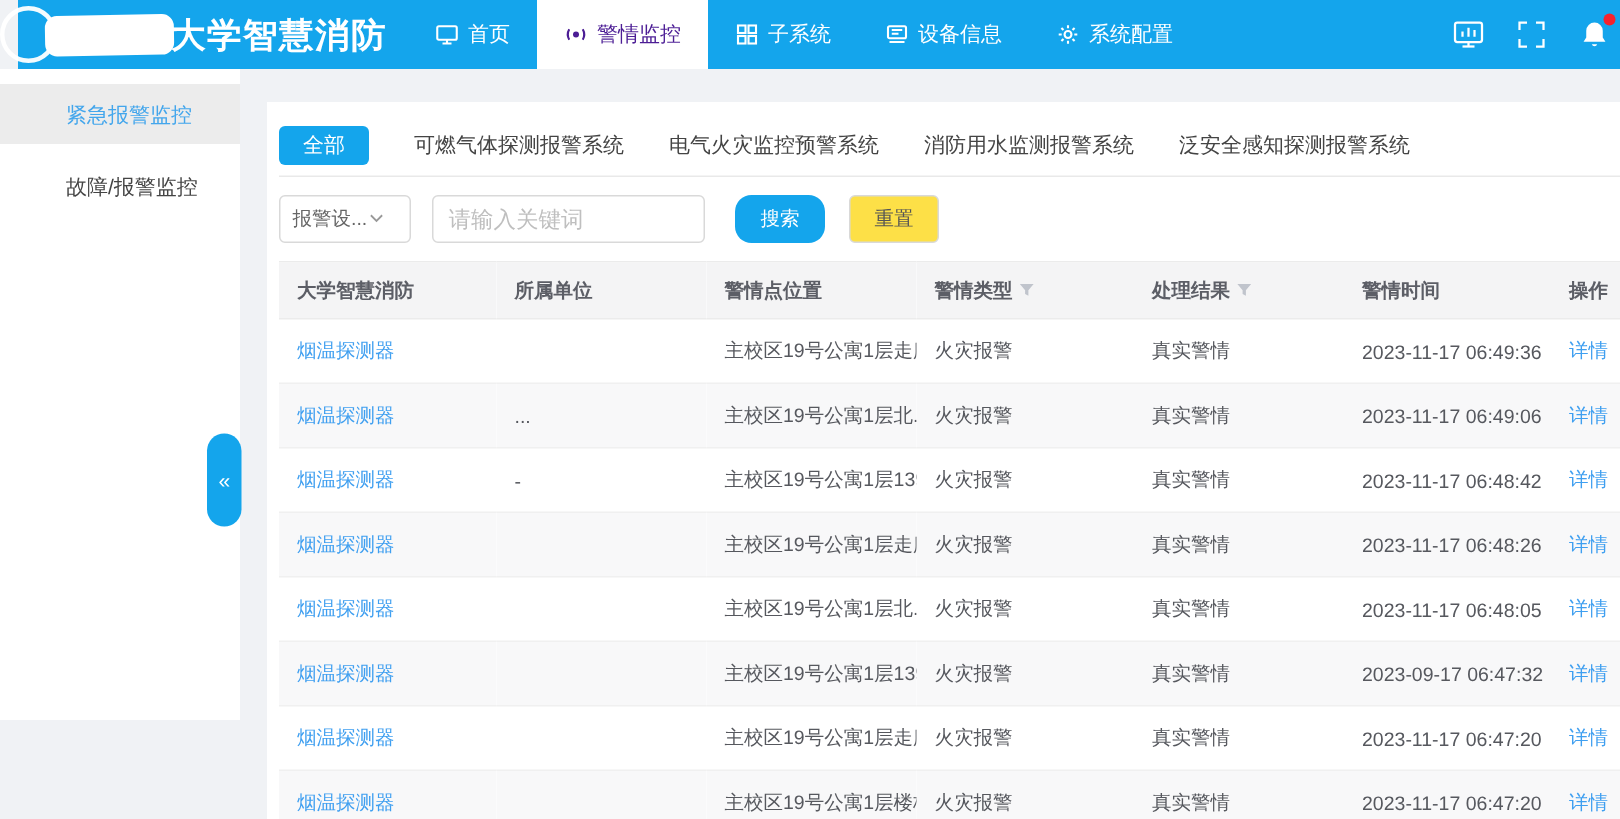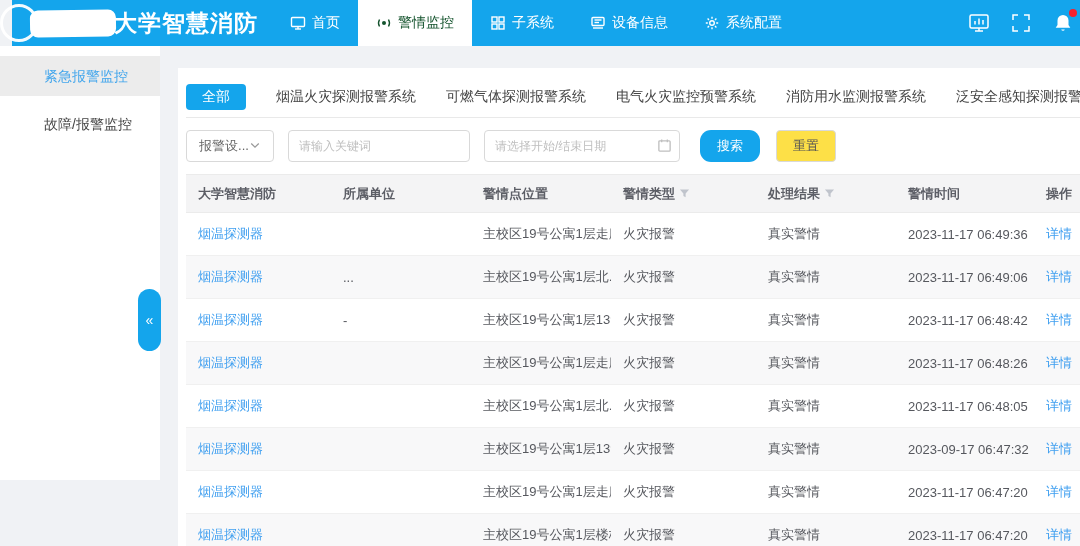--- a/index.html
+++ b/index.html
@@ -18,21 +18,21 @@
           display:flex;align-items:center;color:#fff;margin-left:12px;}
   .brand{display:flex;align-items:center;height:46px;flex:0 0 auto;}
   .brand-logo{width:38px;height:38px;border:3px solid #fff;border-radius:50%;margin-left:-12px;
               opacity:.95;flex:0 0 auto;}
   .brand-redaction{width:86px;height:27px;background:#fff;border-radius:8px;margin-left:-8px;
                    transform:rotate(-1deg);flex:0 0 auto;}
   .brand-title{font-size:23px;font-weight:bold;letter-spacing:1px;margin-left:-2px;white-space:nowrap;}
   .topnav{display:flex;height:46px;margin-left:14px;flex:0 0 auto;align-items:center;}
   .topnav-item{display:flex;align-items:center;gap:6px;padding:0 18px;height:46px;font-size:14px;
                color:#fff;cursor:pointer;white-space:nowrap;}
-  .topnav-item.active{background:#fff;color:#14532d;}
+  .topnav-item.active{background:#fff;color:#4c1d95;}
   .topnav-item .nav-ico{display:inline-flex;width:16px;height:16px;}
   .topnav-item svg{width:16px;height:16px;stroke:currentColor;fill:none;stroke-width:1.4;}
   .topbar-right{margin-left:auto;display:flex;align-items:center;gap:20px;padding-right:18px;}
   .tb-icon{position:relative;width:22px;height:22px;display:inline-flex;cursor:pointer;}
   .tb-icon svg{width:22px;height:22px;stroke:#fff;fill:none;stroke-width:1.5;}
   .tb-badge{position:absolute;right:-3px;top:-3px;width:8px;height:8px;border-radius:50%;
             background:var(--badge);}
 
   
   .sidebar{position:absolute;left:0;top:46px;width:160px;height:434px;background:#fff;}
@@ -46,24 +46,24 @@
   
   .card{position:absolute;left:178px;top:68px;width:964px;height:478px;background:#fff;
         padding:0 0 0 8px;overflow:hidden;}
   .tabs-row{display:flex;align-items:center;gap:30px;height:50px;padding-top:8px;
             border-bottom:1px solid #e9e9e9;padding-left:0;}
   .tab{font-size:14px;color:#444;cursor:pointer;white-space:nowrap;padding:8px 0;}
   .tab.active{background:var(--primary);color:#fff;border-radius:4px;padding:4px 16px;}
 
   .filter-row{display:flex;align-items:center;gap:14px;margin-top:12px;height:32px;}
   .f-select{width:88px;height:32px;border:1px solid #d9d9d9;border-radius:4px;display:flex;
-            align-items:center;justify-content:center;padding:0 8px;font-size:13px;
+            align-items:center;justify-content:flex-start;padding:0 8px;font-size:13px;
             color:#666;cursor:pointer;background:#fff;}
   .f-select .chev svg{width:12px;height:12px;stroke:#999;fill:none;stroke-width:1.6;}
-  .f-input{height:32px;border:1px solid #d9d9d9;border-radius:4px;font-size:12px;padding:0 10px;
+  .f-input{height:32px;border:1px solid #d9d9d9;border-radius:4px;font-size:15px;padding:0 10px;
            color:#333;font-family:inherit;}
   .f-input::placeholder{color:#bfbfbf;}
   .f-keyword{width:182px;}
   .f-date-wrap{position:relative;width:196px;}
   .f-date{width:196px;padding-right:30px;}
   .cal-ico{position:absolute;right:8px;top:8px;width:15px;height:15px;}
   .cal-ico svg{width:15px;height:15px;stroke:#bfbfbf;fill:none;stroke-width:1.4;}
   .btn{height:32px;border-radius:4px;font-size:13px;padding:0 16px;cursor:pointer;
        font-family:inherit;border:1px solid transparent;}
   .btn-primary{background:var(--primary);color:#fff;margin-left:6px;border-radius:11px;}
@@ -178,47 +178,36 @@
       <div class="side-item active">紧急报警监控</div>
       <div class="side-item">故障/报警监控</div>
     </div>
   <div class="collapse-handle">
     <span>«</span>
   </div>
 
   <div class="card">
     <div class="tabs-row" id="tabs-row">
         <div class="tab active">全部</div>
-        <div class="tab">烟温火灾探测报警系统</div>
         <div class="tab">可燃气体探测报警系统</div>
         <div class="tab">电气火灾监控预警系统</div>
         <div class="tab">消防用水监测报警系统</div>
         <div class="tab">泛安全感知探测报警系统</div>
       </div>
 
     <div class="filter-row">
       <div class="f-select">
         <span>报警设...</span>
         <span class="chev">
           <svg viewBox="0 0 16 16">
               <polyline points="3,6 8,11 13,6"></polyline>
             </svg>
         </span>
       </div>
       <input class="f-input f-keyword" placeholder="请输入关键词" style="">
-      <div class="f-date-wrap">
-        <input class="f-input f-date" placeholder="请选择开始/结束日期" style="">
-        <span class="cal-ico">
-          <svg viewBox="0 0 16 16">
-              <rect x="2" y="3" width="12" height="11" rx="1"></rect>
-              <line x1="5" y1="1.5" x2="5" y2="4.5"></line>
-              <line x1="11" y1="1.5" x2="11" y2="4.5"></line>
-            </svg>
-        </span>
-      </div>
       <button class="btn btn-primary">搜索</button>
       <button class="btn btn-default">重置</button>
     </div>
 
     <table>
       <colgroup>
         <col class="c1">
           <col class="c2">
           <col class="c3">
           <col class="c4">

